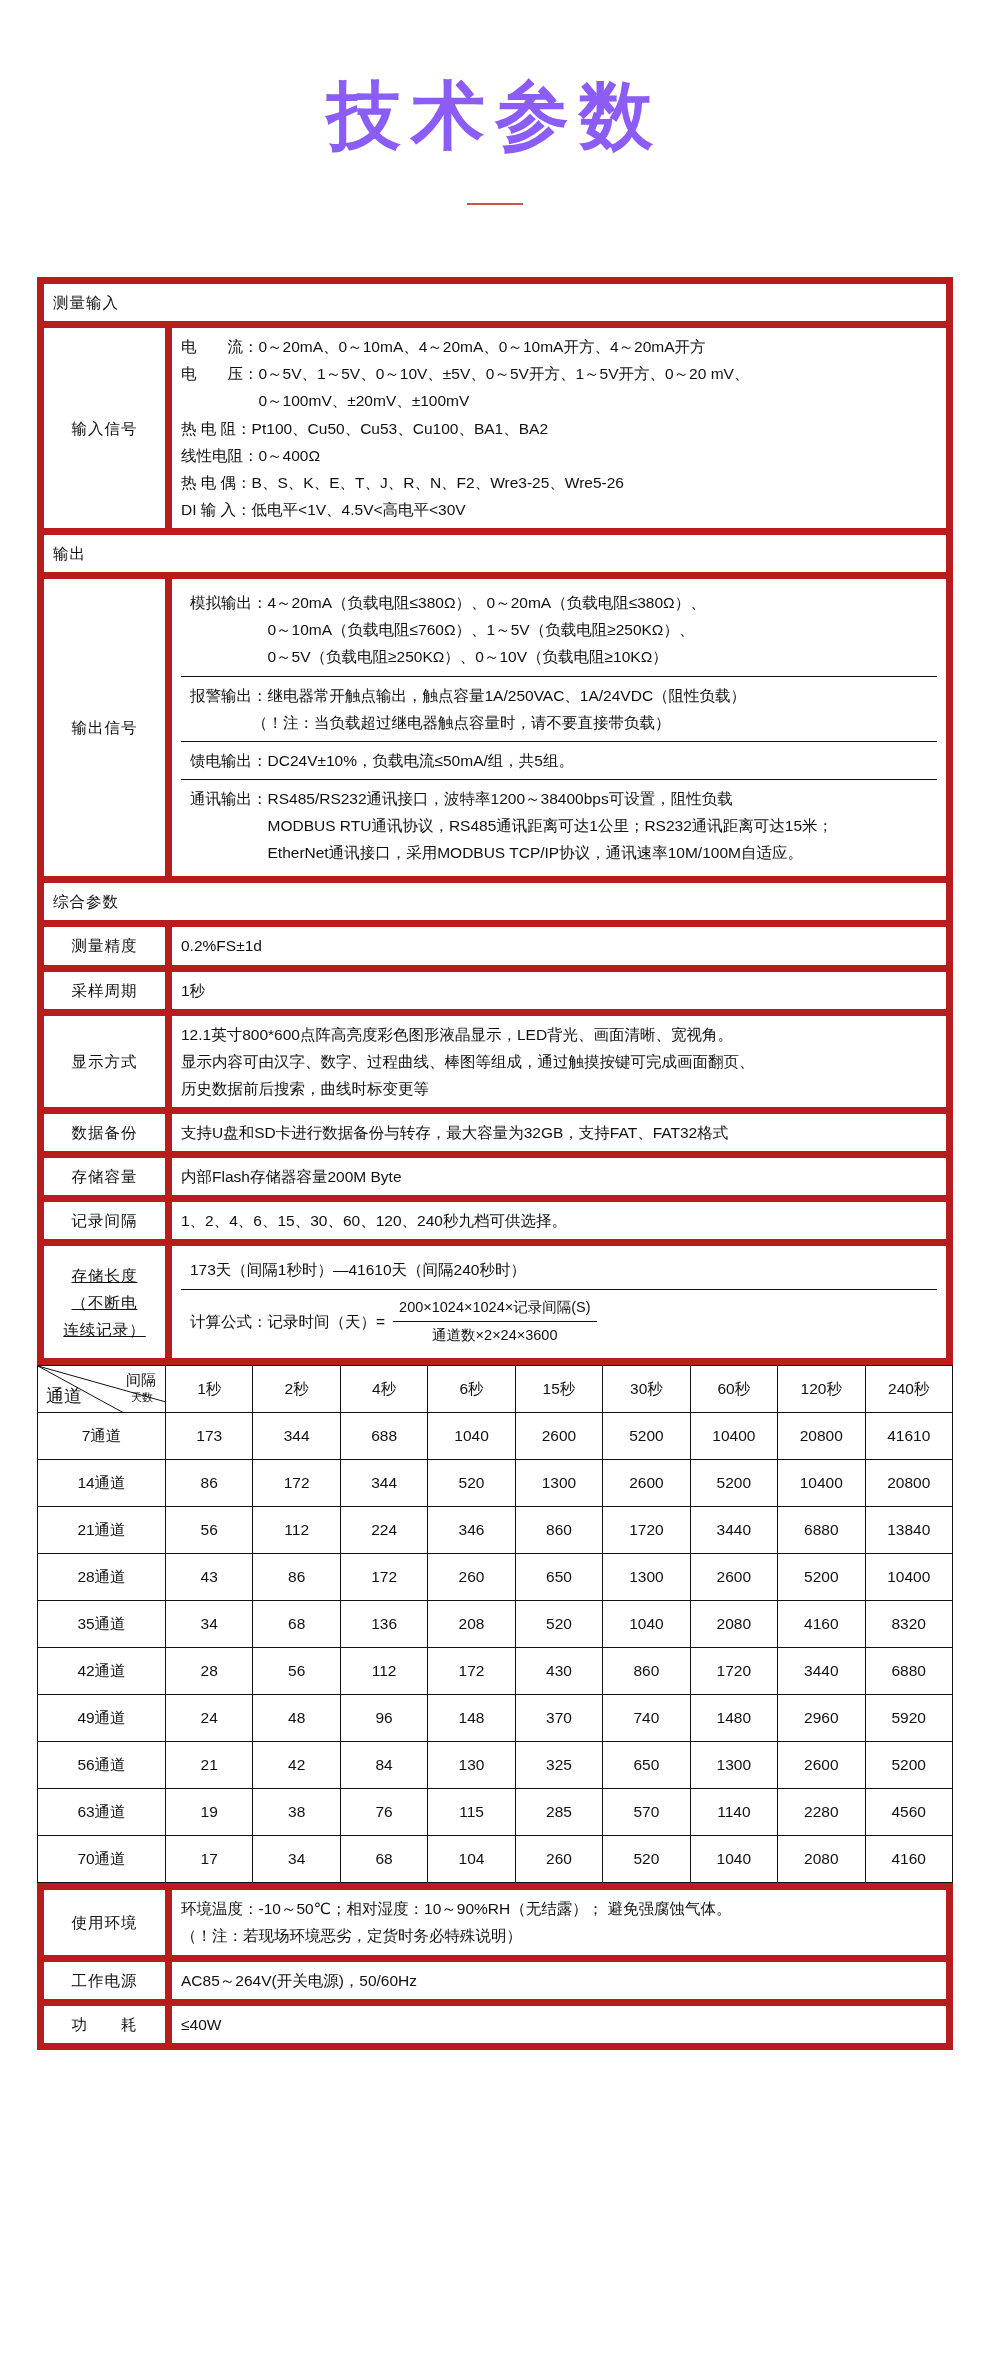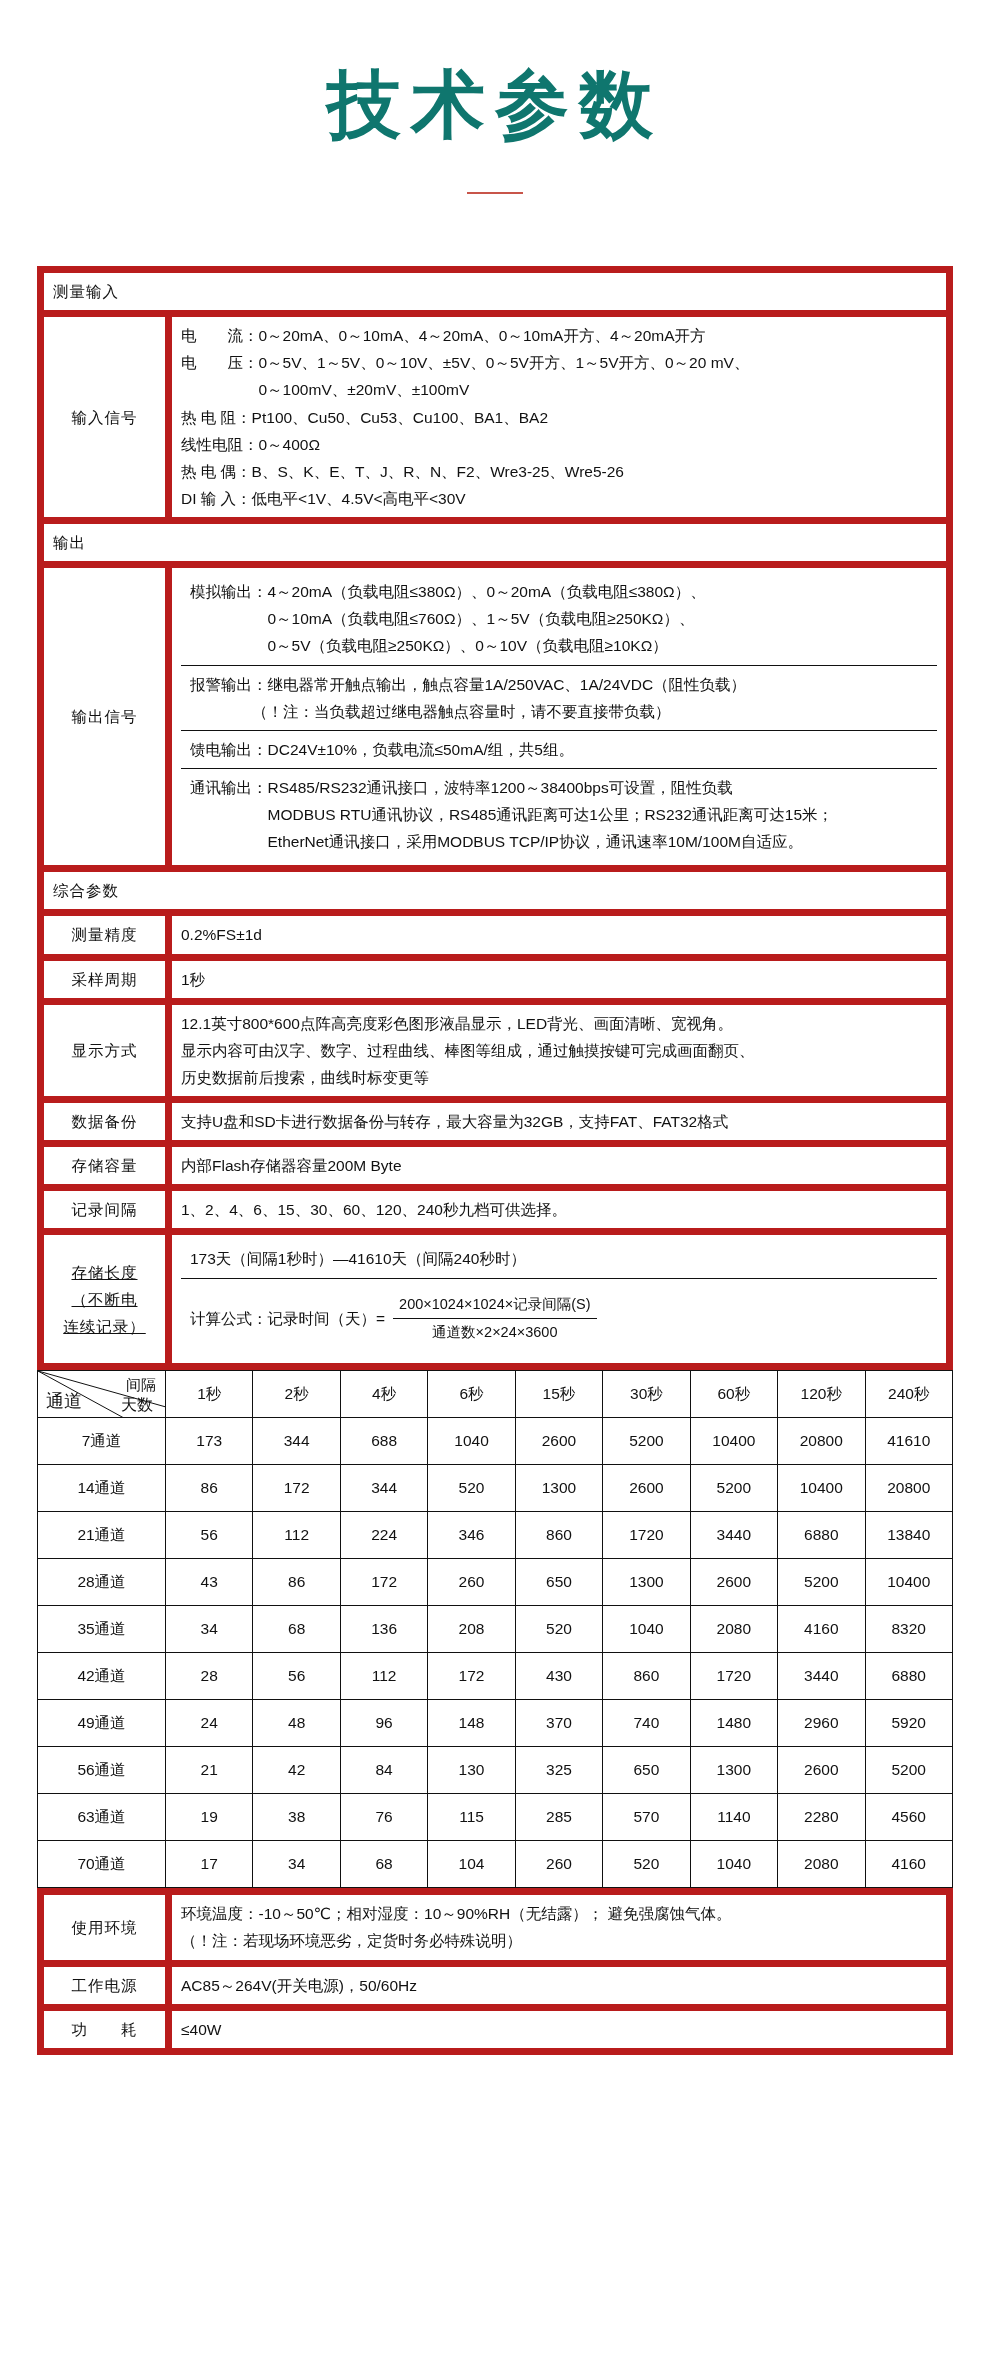--- a/index.html
+++ b/index.html
@@ -19,25 +19,25 @@
     position: relative;
     padding-bottom: 40px;
     box-sizing: border-box;
   }
   .title-block {
     text-align: center;
     padding-top: 55px;
     padding-bottom: 10px;
   }
   .title-block h1 {
-    margin: 1px;
+    margin: 12px;
     font-size: 74px;
     font-weight: bold;
     letter-spacing: 10px;
-    color: #0f766e;
+    color: #8b5cf6;
     font-family: "DejaVu Sans", "Liberation Sans", sans-serif;
   }
   .title-rule {
     width: 56px;
     height: 2px;
     background: #c8554a;
     margin: 36px auto 0 auto;
   }
   .spec-wrap {
     width: 916px;
@@ -92,21 +92,21 @@
     display: flex;
     align-items: center;
     gap: 4px;
     white-space: nowrap;
   }
   .frac {
     display: inline-flex;
     flex-direction: column;
     align-items: center;
     vertical-align: middle;
-    margin: 8px 4px;
+    margin: 0 4px;
   }
   .frac .num {
     padding: 0 6px 1px 6px;
     border-bottom: 1.3px solid #111;
     font-size: 14.5px;
   }
   .frac .den {
     padding: 1px 6px 0 6px;
     font-size: 14.5px;
   }
@@ -304,21 +304,21 @@
         <tr>
           <td class="corner" rowspan="2">
             <span class="diag">
               <svg width="128" height="70" viewBox="0 0 128 70" preserveAspectRatio="none" aria-hidden="true">
                 <line x1="0" y1="0" x2="128" y2="70" stroke="#111" stroke-width="1"></line>
                 <line x1="0" y1="0" x2="128" y2="36" stroke="#111" stroke-width="1"></line>
               </svg>
             </span>
             <span class="lbl-top">间隔</span>
             <span class="lbl-bottom">通道</span>
-            <span style="position:absolute; top:24px; right:12px; font-size:16px;">天数</span>
+            <span style="position:absolute; top:24px; right:12px; font-size:11px;">天数</span>
           </td>
           <td rowspan="2">1秒</td>
           <td rowspan="2">2秒</td>
           <td rowspan="2">4秒</td>
           <td rowspan="2">6秒</td>
           <td rowspan="2">15秒</td>
           <td rowspan="2">30秒</td>
           <td rowspan="2">60秒</td>
           <td rowspan="2">120秒</td>
           <td rowspan="2">240秒</td>

